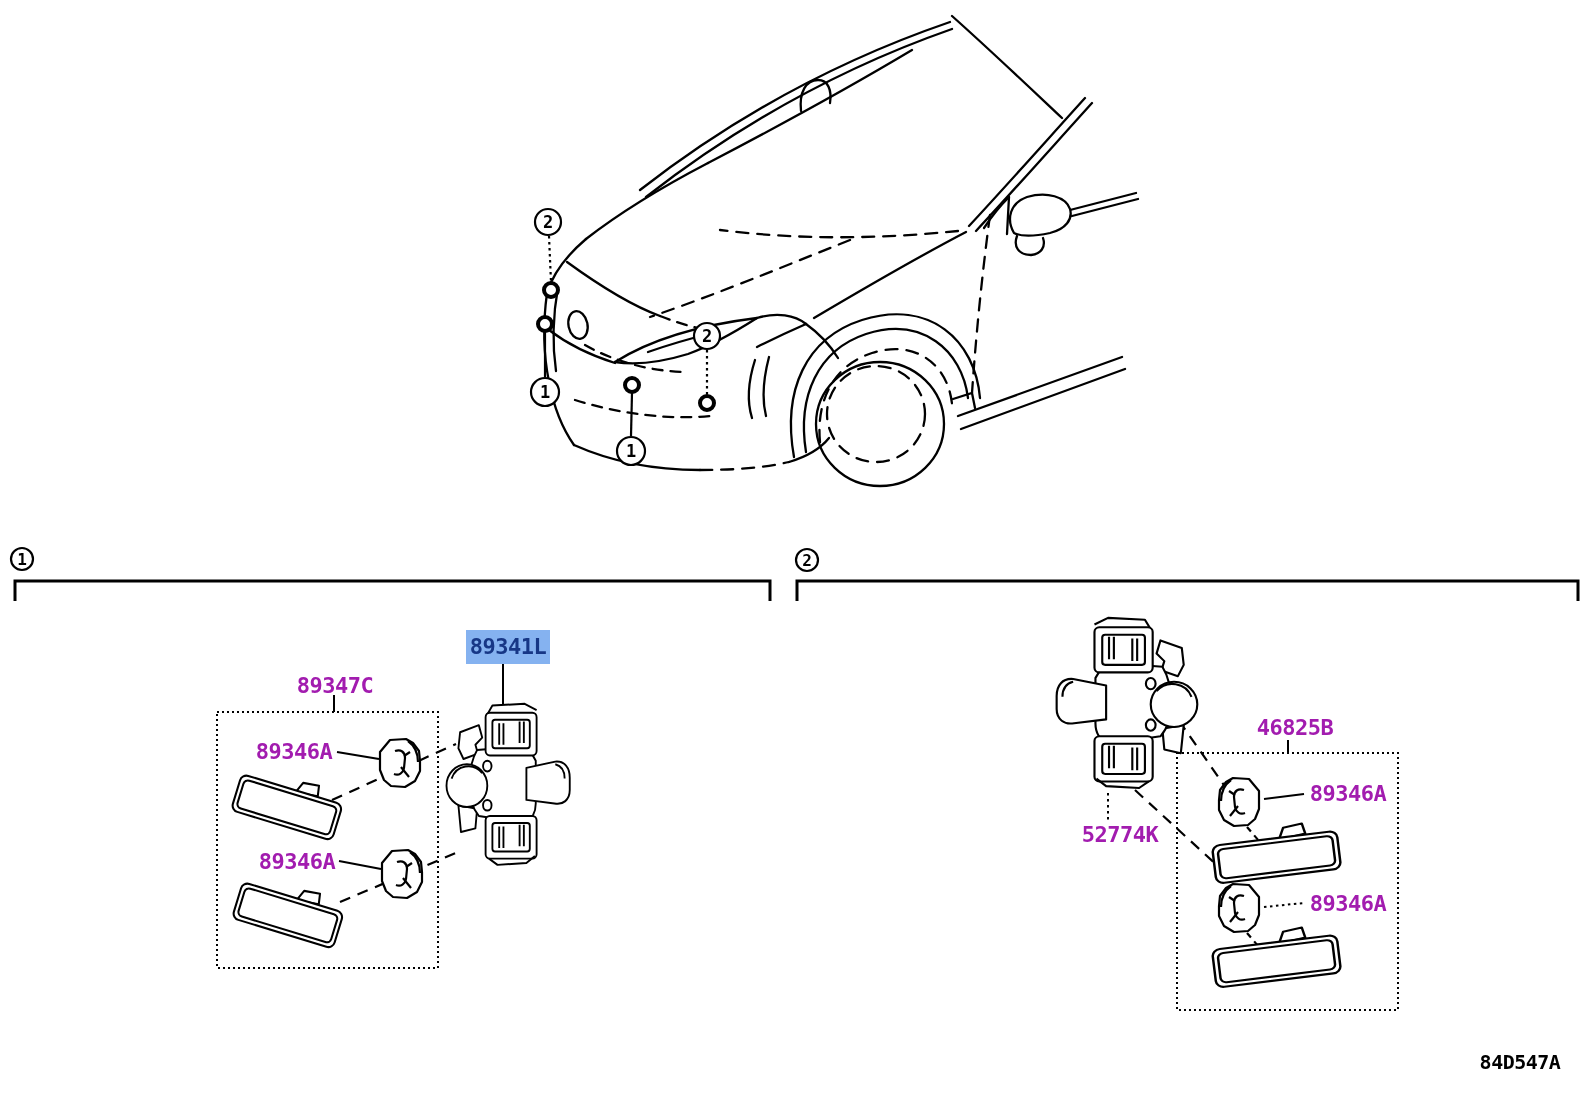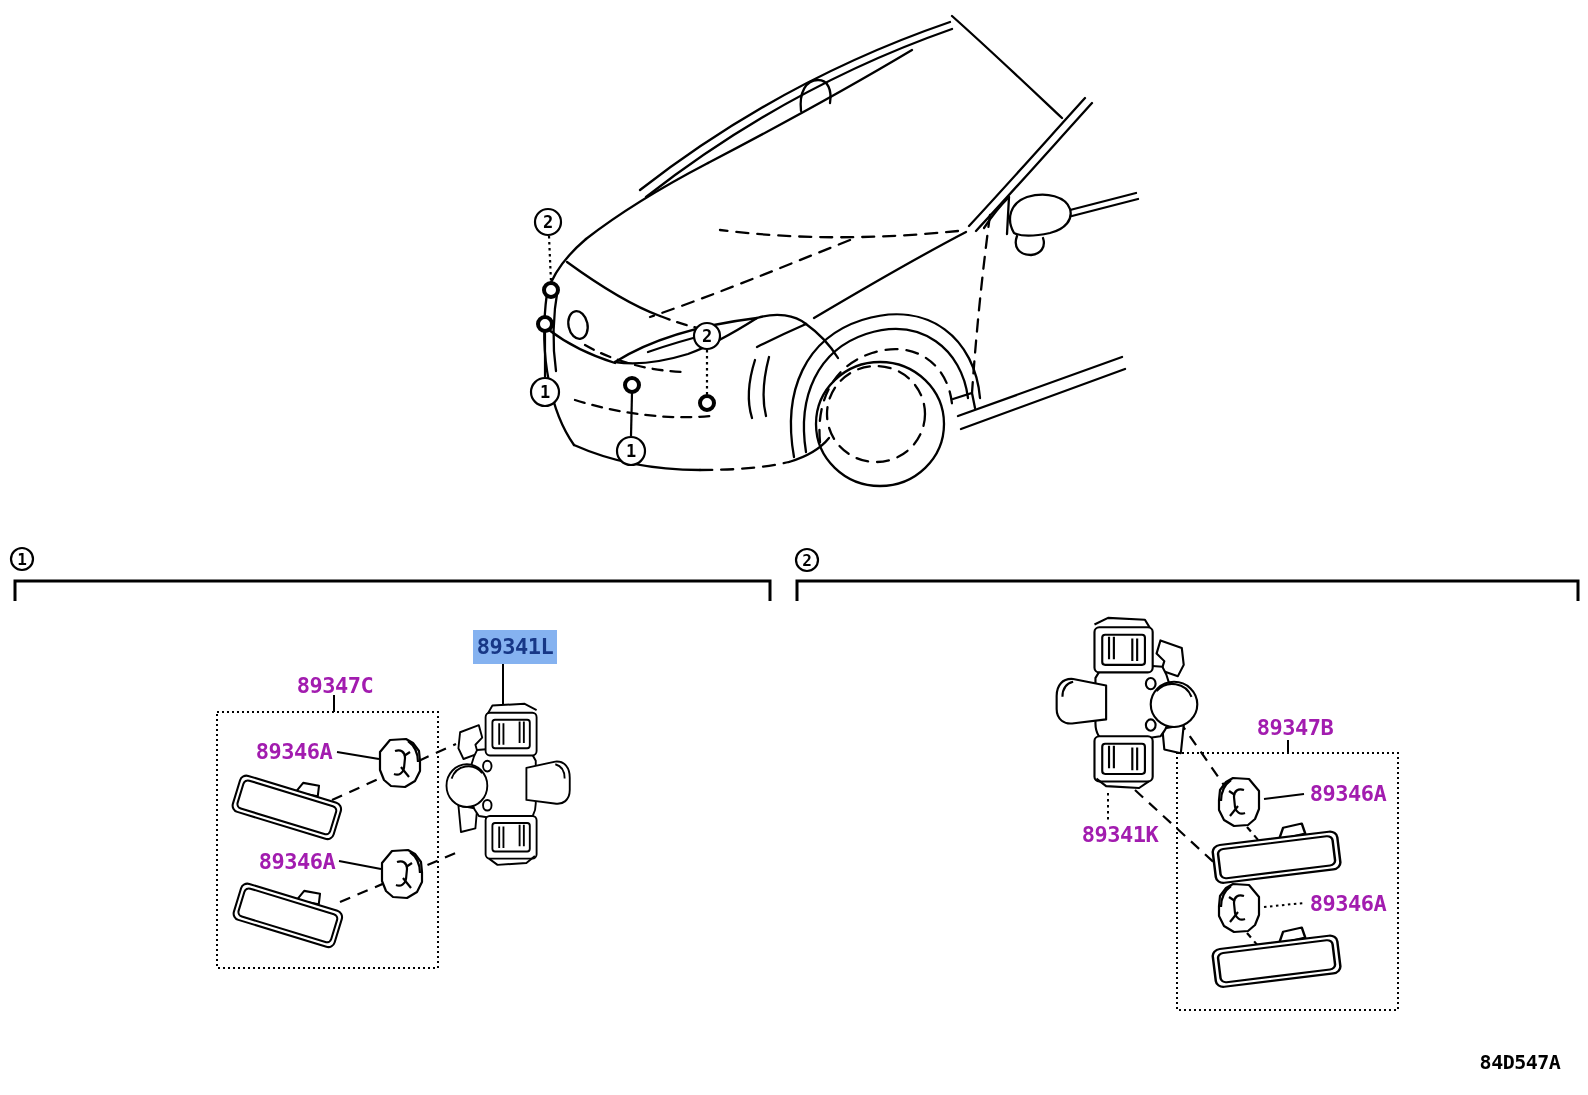--- a/index.html
+++ b/index.html
@@ -3,21 +3,21 @@
 <meta charset="utf-8">
 <style>
   html,body{margin:0;padding:0;background:#fff;}
   .stage{position:relative;width:1588px;height:1095px;background:#fff;overflow:hidden;
          font-family:"DejaVu Sans Mono", monospace;}
   .art{position:absolute;left:0;top:0;}
   .plabel{position:absolute;font-weight:700;font-size:22px;line-height:24px;color:#a21caf;
           text-align:center;letter-spacing:-0.5px;white-space:nowrap;cursor:pointer;}
   .plabel.code{font-size:20px;color:#000;cursor:default;}
   .plabel.hl{background:var(--hl-bg,#85B2F0);color:var(--hl-text,#173786);
-             height:34px;line-height:33px;margin-left:7px;}
+             height:34px;line-height:33px;}
   svg text.cnum{font:700 17px "DejaVu Sans Mono", monospace;}
   svg text.snum{font:700 16px "DejaVu Sans Mono", monospace;}
 </style>
 </head>
 <body>
 
 <div class="stage">
 
 <svg class="art" width="1588" height="1095" viewBox="0 0 1588 1095">
   <defs>
@@ -200,23 +200,23 @@
 </svg>
 
 <div class="plabel" style="left:290px;top:674px;width:90px;">89347C</div>
 
 <div class="plabel" style="left:252px;top:740px;width:84px;">89346A</div>
 
 <div class="plabel" style="left:255px;top:850px;width:84px;">89346A</div>
 
 <div class="plabel hl" style="left:466px;top:630px;width:84px;">89341L</div>
 
-<div class="plabel" style="left:1078px;top:823px;width:84px;">89341K</div>
-
-<div class="plabel" style="left:1250px;top:716px;width:90px;">89347B</div>
+<div class="plabel" style="left:1078px;top:823px;width:84px;">52774K</div>
+
+<div class="plabel" style="left:1250px;top:716px;width:90px;">46825B</div>
 
 <div class="plabel" style="left:1306px;top:782px;width:84px;">89346A</div>
 
 <div class="plabel" style="left:1306px;top:892px;width:84px;">89346A</div>
 
 <div class="plabel code" style="left:1474px;top:1050px;width:92px;">84D547A</div>
 
 </div>
 
 </body></html>

